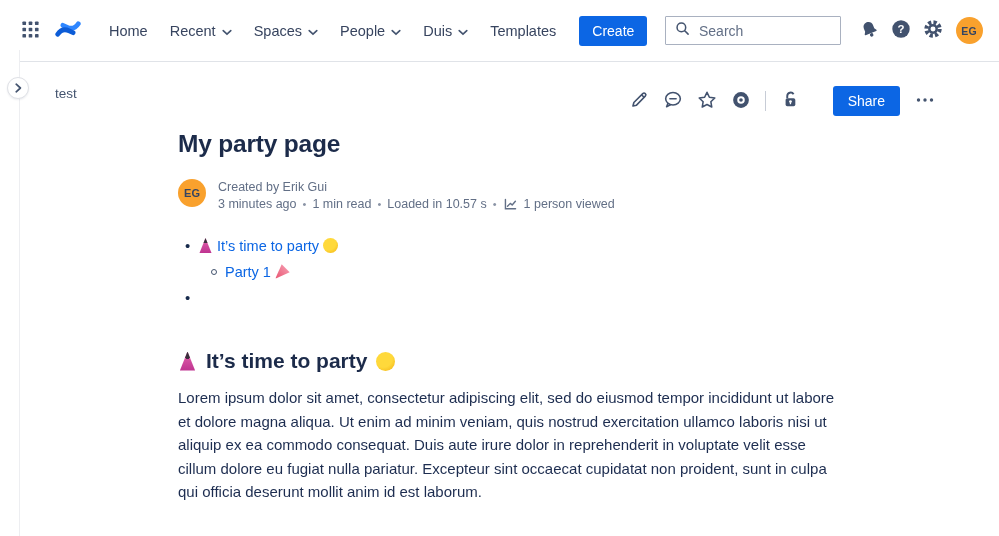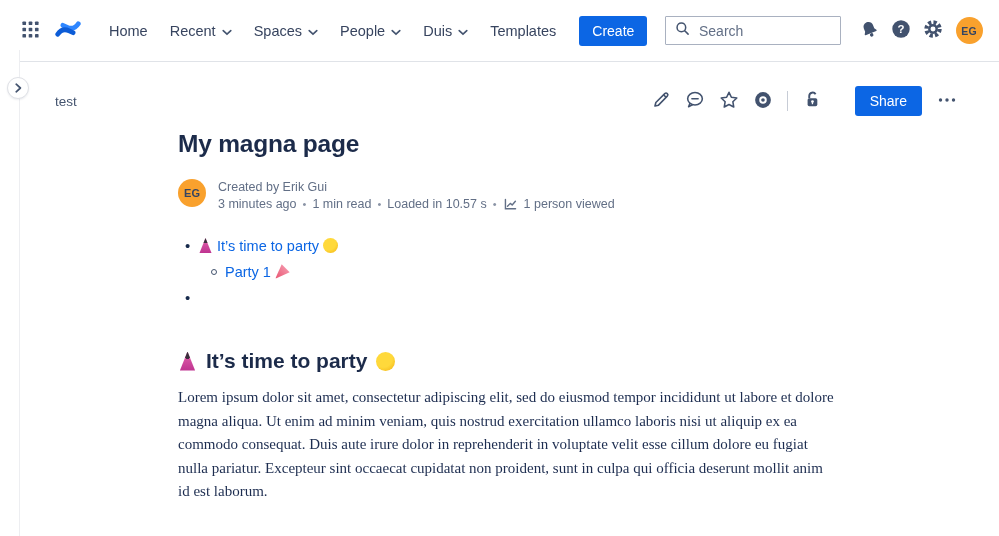--- a/index.html
+++ b/index.html
@@ -48,22 +48,22 @@
     border-right:1px solid #EDEEF1; background:#fff;
   }
   .rail-expand {
     position:absolute; left:7px; top:27px; width:22px; height:22px; border-radius:50%;
     background:#fff; border:1px solid #DFE1E6; box-shadow:0 1px 2px rgba(9,30,66,.08);
     display:flex; align-items:center; justify-content:center; cursor:pointer; padding:0;
   }
 
   
   .page-row {
-    margin-left:20px; padding:24px 37px 0 35px;
-    display:flex; align-items:center; justify-content:space-between;gap:41px;
+    margin-left:20px; padding:24px 59px 0 35px;
+    display:flex; justify-content:space-between;gap:41px;
   }
   .breadcrumb { font-size:13.5px; color:#44546F; text-decoration:none; cursor:pointer; }
   .actions { display:flex; align-items:center; gap:4px; }
   .action-btn {
     width:30px; height:30px; border:none; background:none; border-radius:3px;
     display:flex; align-items:center; justify-content:center; cursor:pointer; padding:0;
   }
   .v-divider { width:1px; height:20px; background:#C7CCD6; margin:0 5px; }
   .share-btn {
     background:#0C66E4; color:#fff; border:none; border-radius:3px; margin-left:24px;
@@ -94,21 +94,21 @@
     width:6px; height:6px; flex:none; border:1.4px solid #44546F; border-radius:50%;
     margin-right:8px; align-self:center;
   }
   .toc a { color:#0C66E4; text-decoration:none; cursor:pointer; }
 
   
   .section-heading {
     margin:41px 0 0; font-size:21px; font-weight:700; color:#1C2B4A;
     display:flex; align-items:center; gap:9px;
   }
-  .body-par { margin:13px 0 0; font-size:15px; line-height:23.5px; color:#1D2D50;font-family:Liberation Serif, serif; }
+  .body-par { margin:13px 0 0; font-size:15px; line-height:23.5px; color:#1D2D50; }
 
   
   .emoji {
     display:inline-block; width:15px; height:15px; border-radius:50%;
     color:transparent; overflow:hidden; font-size:12px; line-height:15px; text-align:center;
     vertical-align:-2px; flex:none;
   }
   .emoji.lg { width:19px; height:19px; vertical-align:-2px; }
   .e-face { background:radial-gradient(circle at 38% 30%, #FFD93B 52%, #F2AF0D); }
   .e-party-face {
@@ -302,21 +302,21 @@
             <circle cx="3.5" cy="10" r="1.7" fill="#44546F"></circle>
             <circle cx="10" cy="10" r="1.7" fill="#44546F"></circle>
             <circle cx="16.5" cy="10" r="1.7" fill="#44546F"></circle>
           </svg>
       </span>
     </button>
   </div>
 </div>
 
 <main class="content">
-  <h1 class="page-title">My magna page</h1>
+  <h1 class="page-title">My party page</h1>
 
   <div class="byline">
     <span class="avatar-md">EG</span>
     <div class="byline-lines">
       <div>Created by Erik Gui</div>
       <div class="byline-meta">
         <span>3 minutes ago</span>
         <span class="meta-dot">•</span>
         <span>1 min read</span>
         <span class="meta-dot">•</span>

